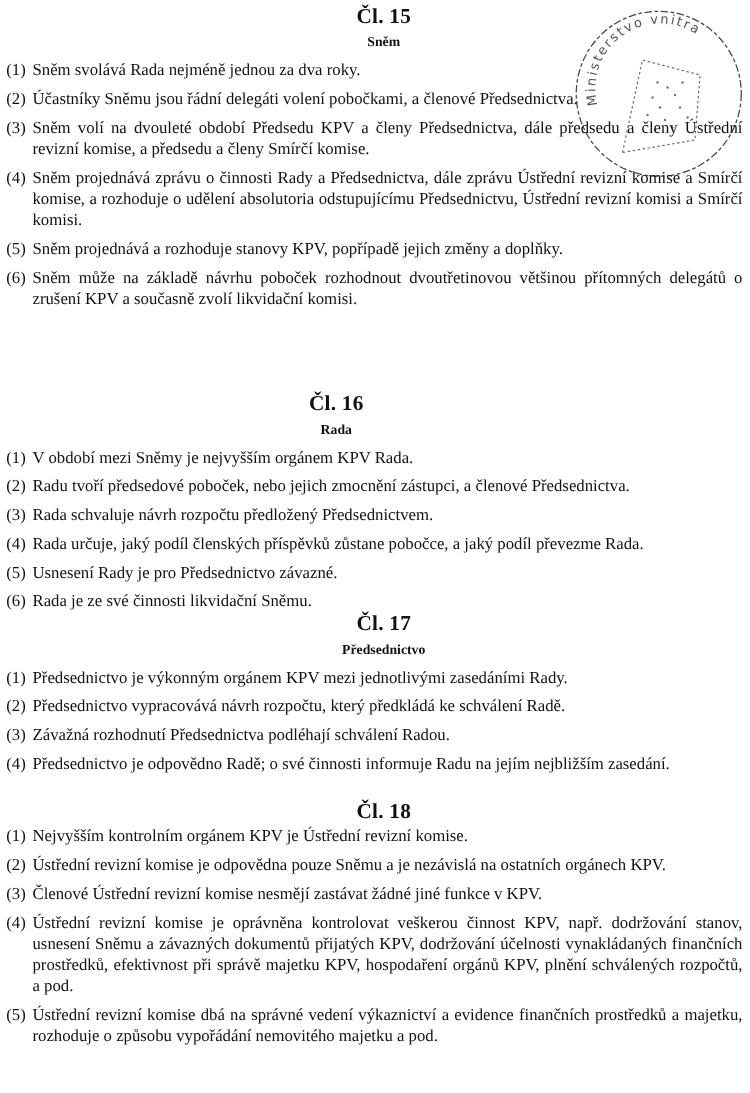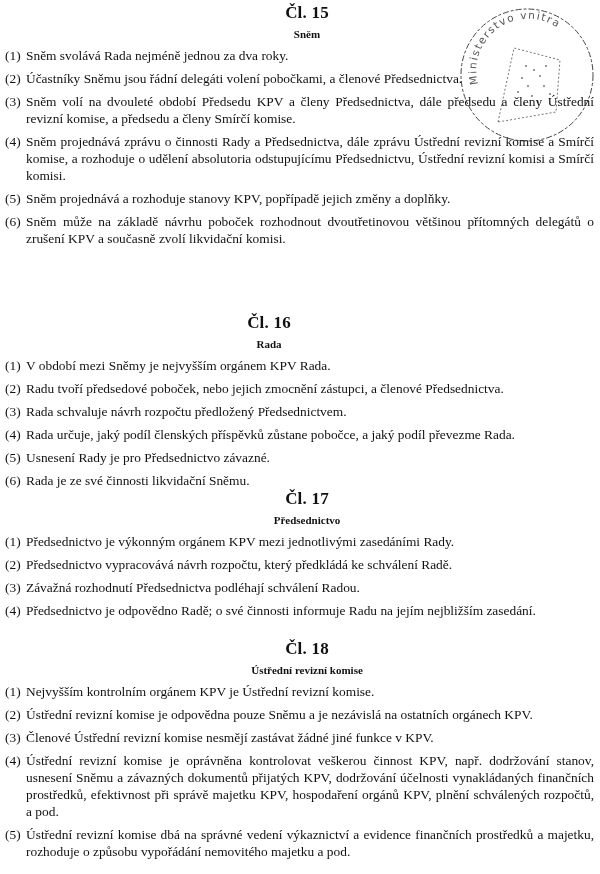--- a/index.html
+++ b/index.html
@@ -175,21 +175,20 @@
       <span class="txt">Závažná rozhodnutí Předsednictva podléhají schválení Radou.</span>
     </div>
     <div class="para">
       <span class="num">(4)</span>
       <span class="txt">Předsednictvo je odpovědno Radě; o své činnosti informuje Radu na jejím nejbližším zasedání.</span>
     </div>
   </section>
 
   <section class="sec18">
     <div class="article-num">Čl. 18</div>
-    <div class="article-title">Ústřední revizní komise</div>
     <div class="para">
       <span class="num">(1)</span>
       <span class="txt">Nejvyšším kontrolním orgánem KPV je Ústřední revizní komise.</span>
     </div>
     <div class="para">
       <span class="num">(2)</span>
       <span class="txt">Ústřední revizní komise je odpovědna pouze Sněmu a je nezávislá na ostatních orgánech KPV.</span>
     </div>
     <div class="para">
       <span class="num">(3)</span>

